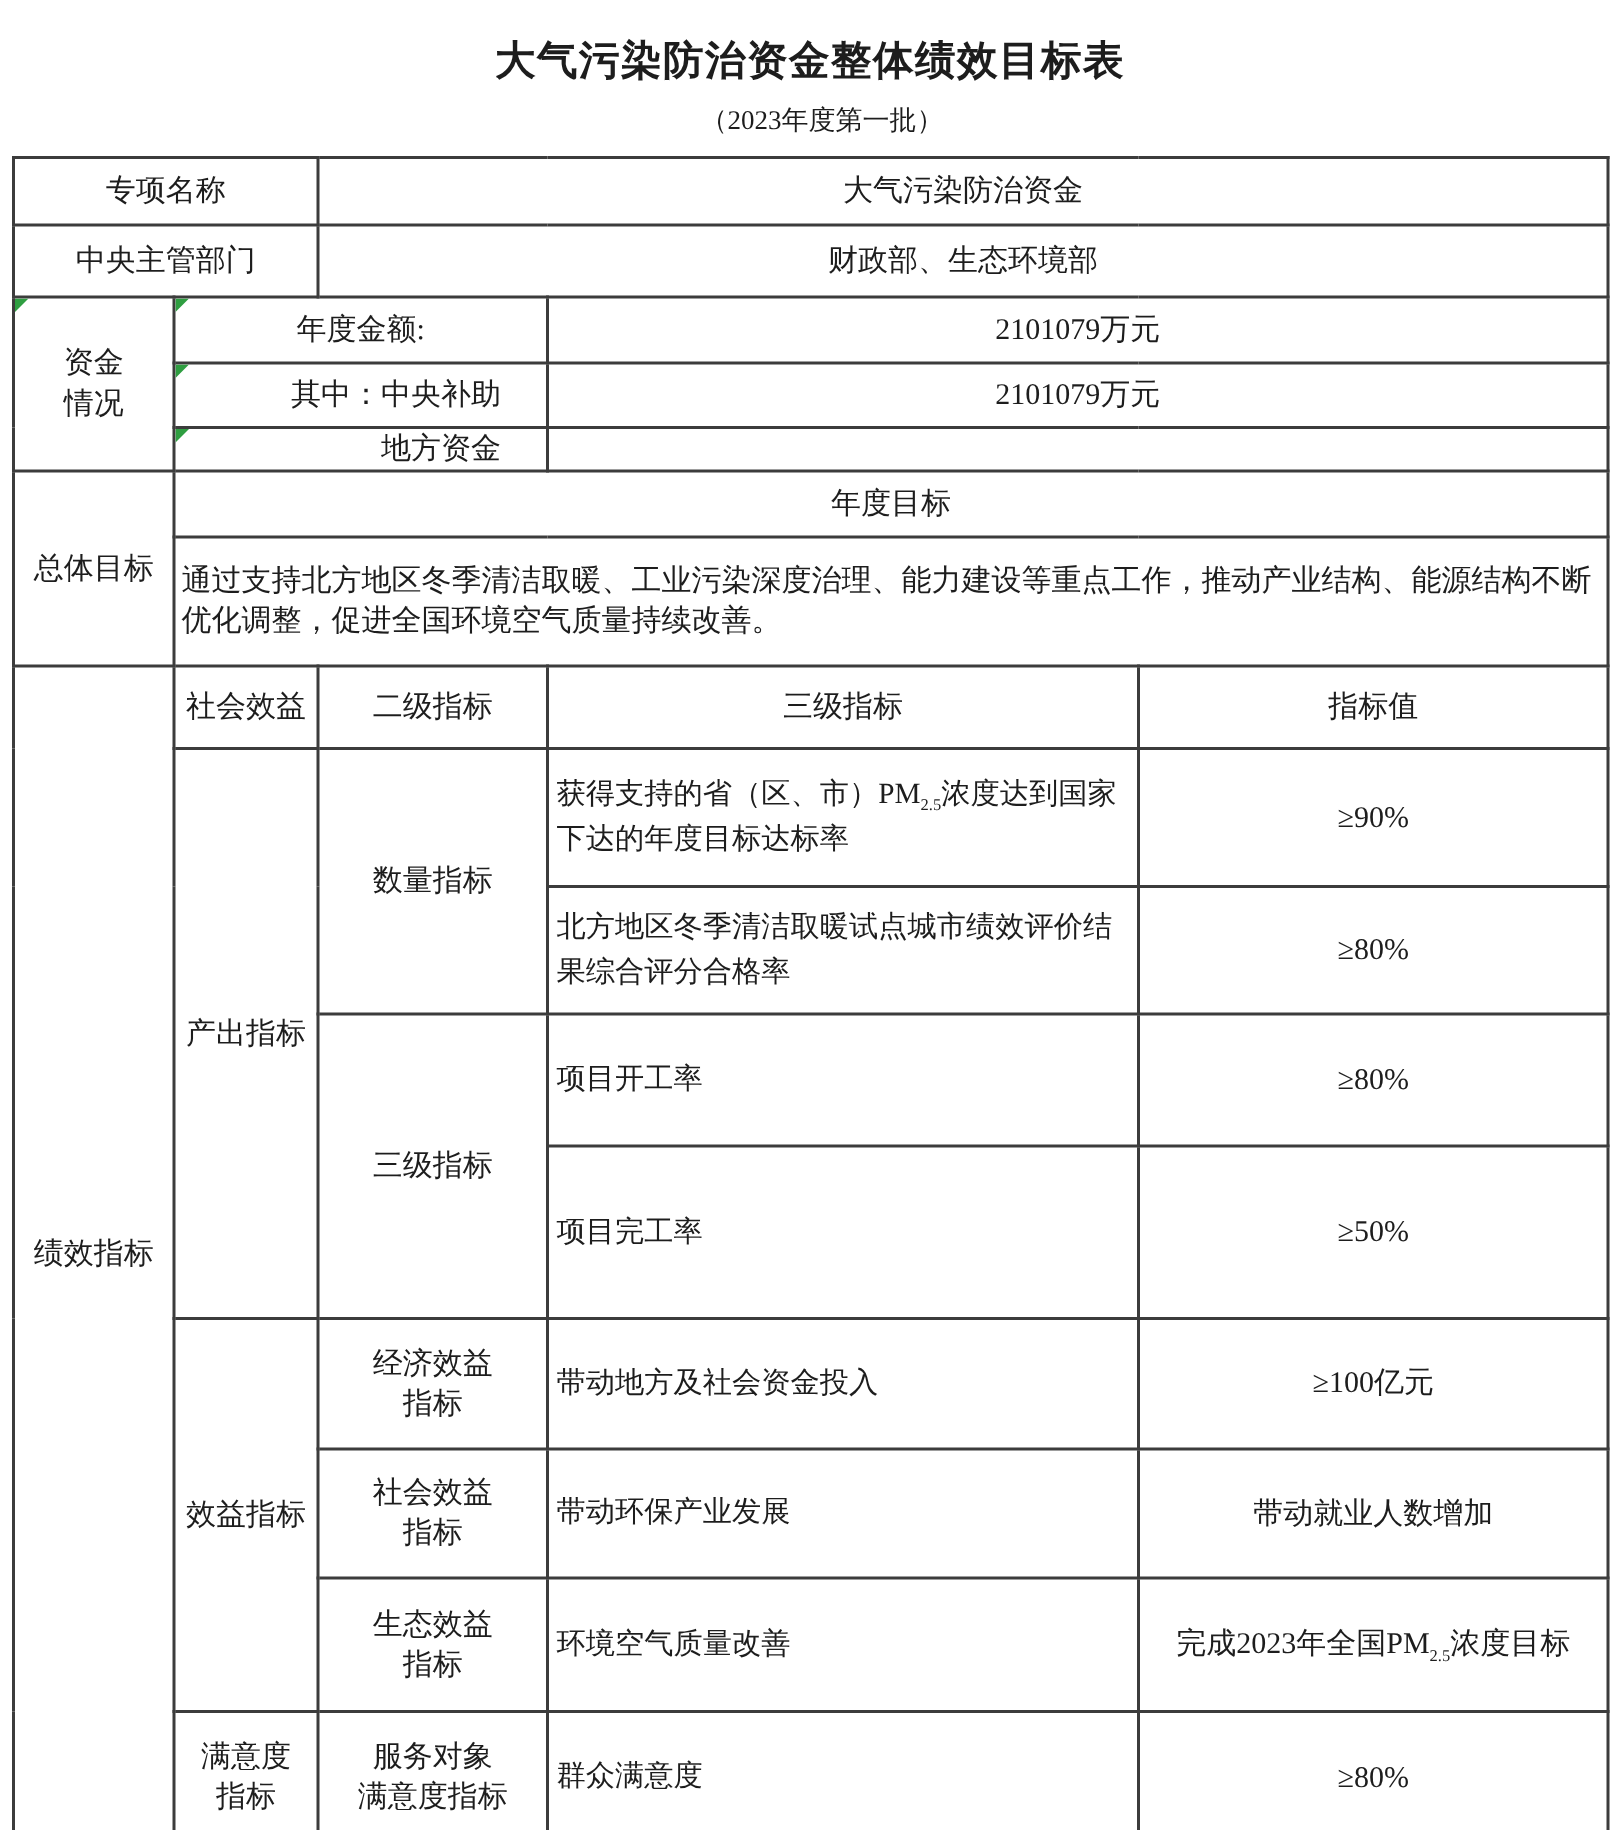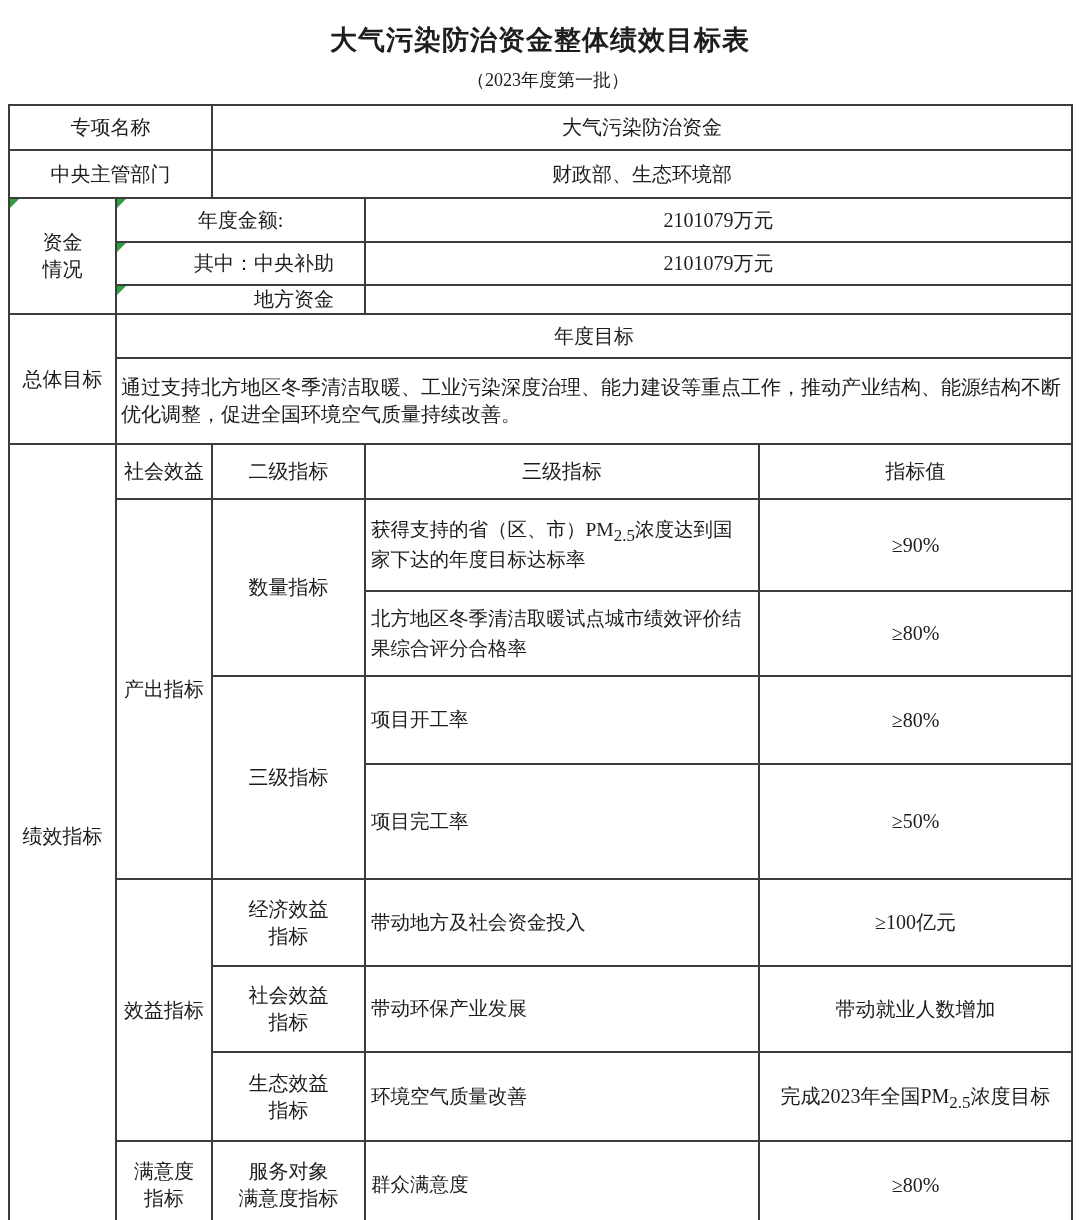--- a/index.html
+++ b/index.html
@@ -38,21 +38,21 @@
   .wrap2 { white-space: pre-line; }
   .l3 {
     text-align: left; padding: 0 7px 0 5px;
     font-size: 19.5px; line-height: 30px;
   }
   .goal-desc {
     text-align: left; padding: 15px 4px;
     font-size: 20px; line-height: 27px;
   }
   .fund-right { text-align: right; padding-right: 30px; }
-  sub { font-size: 17px; line-height: 1; }
+  sub { font-size: 11px; line-height: 1; }
   .marker {
     position: absolute; top: 0; left: 0;
     width: 0; height: 0;
     border-top: 9px solid #2f9e41;
     border-right: 9px solid transparent;
   }
 </style>
 </head>
 <body>
 

